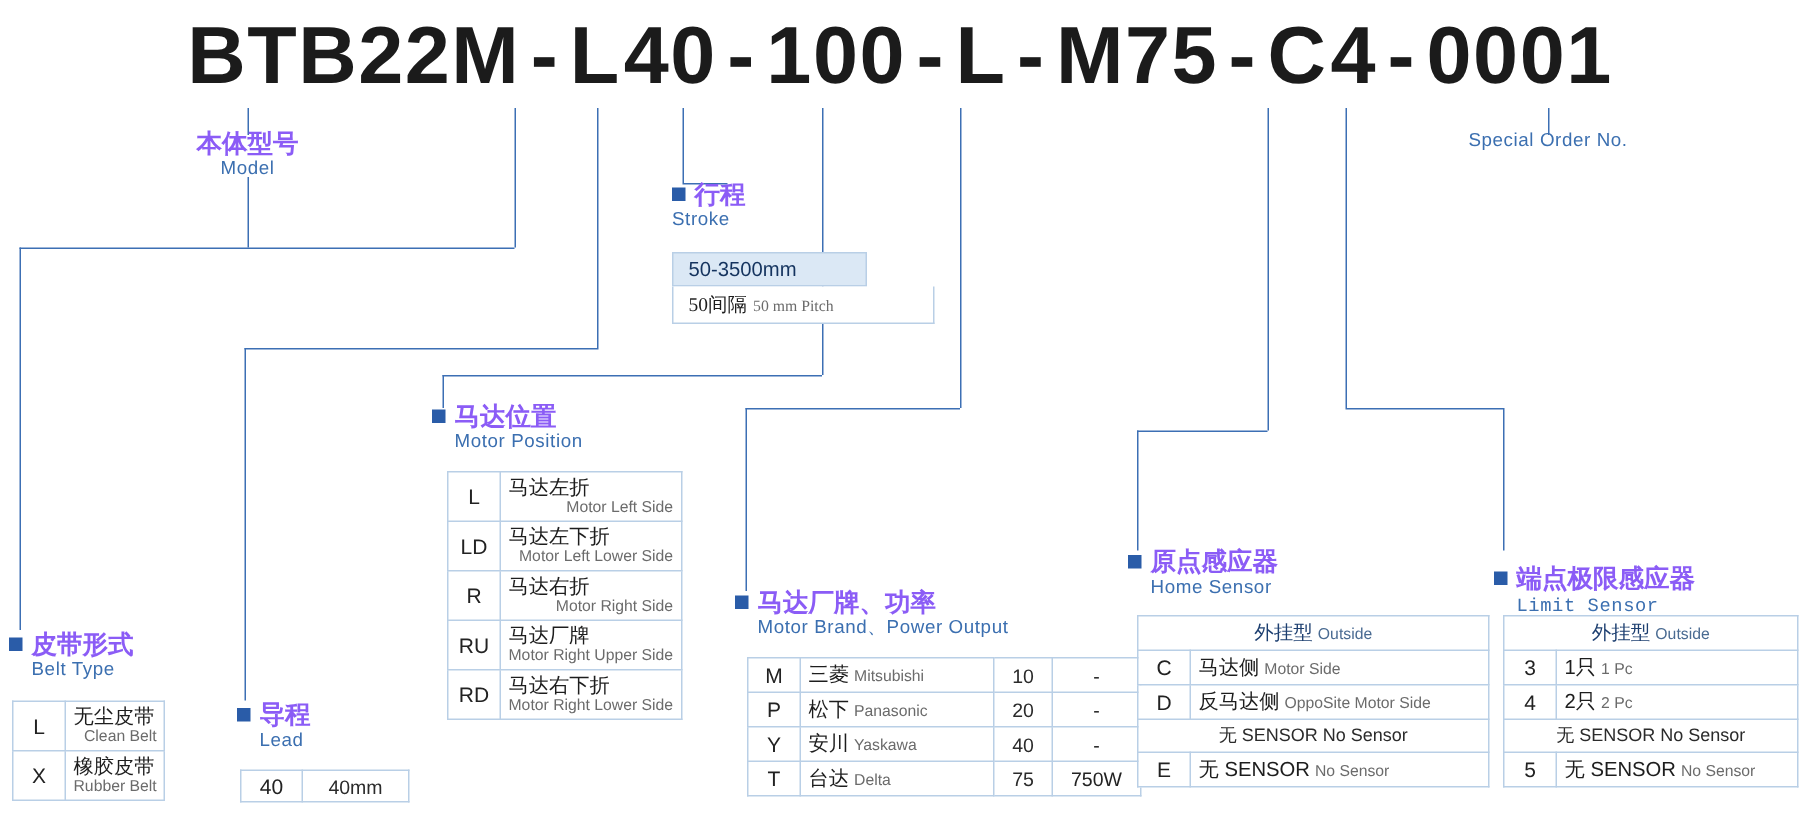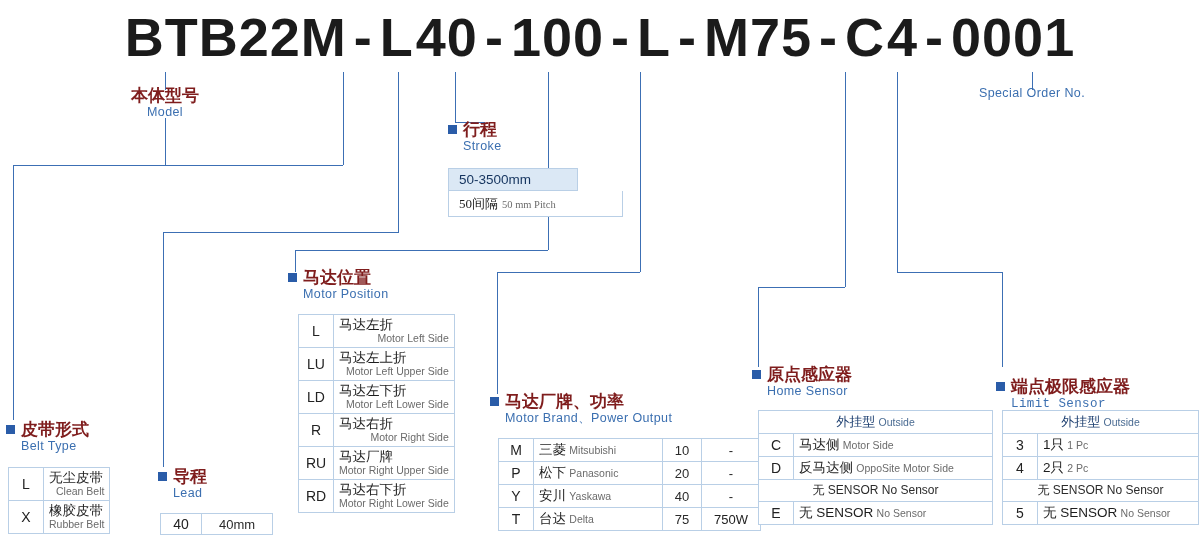--- a/index.html
+++ b/index.html
@@ -29,21 +29,21 @@
   .headline .dash{display:inline-block;padding:0 6px;color:#1b1b1b;}
 
   
   .line{position:absolute;background:#3c6fb4;}
   .vline{width:1px;}
   .hline{height:1px;}
 
   
   .title{position:absolute;}
   .title .cn{
-    font-size:17px;font-weight:bold;color:#7f1d1d;
+    font-size:17px;font-weight:bold;color:#8b5cf6;
     line-height:19px;white-space:nowrap;
   }
   .title .en{
     font-size:12.5px;color:#3b6fb0;letter-spacing:.4px;
     line-height:15px;white-space:nowrap;
   }
   .title.center{text-align:center;}
   .sq{
     display:inline-block;width:9px;height:9px;background:#2a5ca8;
     margin-right:6px;vertical-align:1px;
@@ -139,21 +139,21 @@
     <div class="cn">本体型号</div>
     <div class="en">Model</div>
   </div>
 
   <div class="title center" style="left:962px;top:86px;width:140px;">
     <div class="en">Special Order No.</div>
   </div>
 
   <div class="title" style="left:448px;top:120px;">
     <div class="cn"><span class="sq"></span><span>行程</span></div>
-    <div class="en" style="margin-left:15px;">Stroke</div>
+    <div class="en" style="">Stroke</div>
   </div>
 
   <div class="stroke-box" style="left:448px;top:168px;">
     <div class="b1">50-3500mm</div>
     <div class="b2">
       <span class="cn">50间隔</span>
       <span class="en">50 mm Pitch</span>
     </div>
   </div>
 
@@ -165,27 +165,20 @@
   <table class="tbl" style="left:298px;top:314px;">
     <tbody>
         <tr>
       <td class="key">L</td>
       <td class="val">
         <div class="cn">马达左折</div>
         <div class="en">Motor Left Side</div>
       </td>
     </tr>
     <tr>
-      <td class="key">LU</td>
-      <td class="val">
-        <div class="cn">马达左上折</div>
-        <div class="en">Motor Left Upper Side</div>
-      </td>
-    </tr>
-    <tr>
       <td class="key">LD</td>
       <td class="val">
         <div class="cn">马达左下折</div>
         <div class="en">Motor Left Lower Side</div>
       </td>
     </tr>
     <tr>
       <td class="key">R</td>
       <td class="val">
         <div class="cn">马达右折</div>

